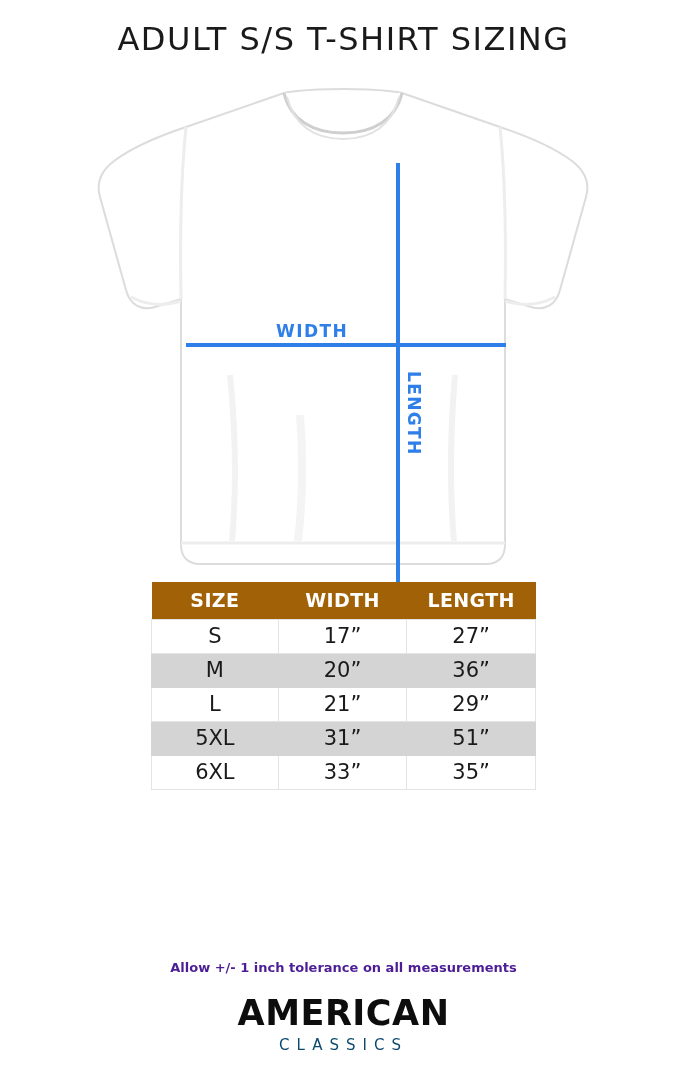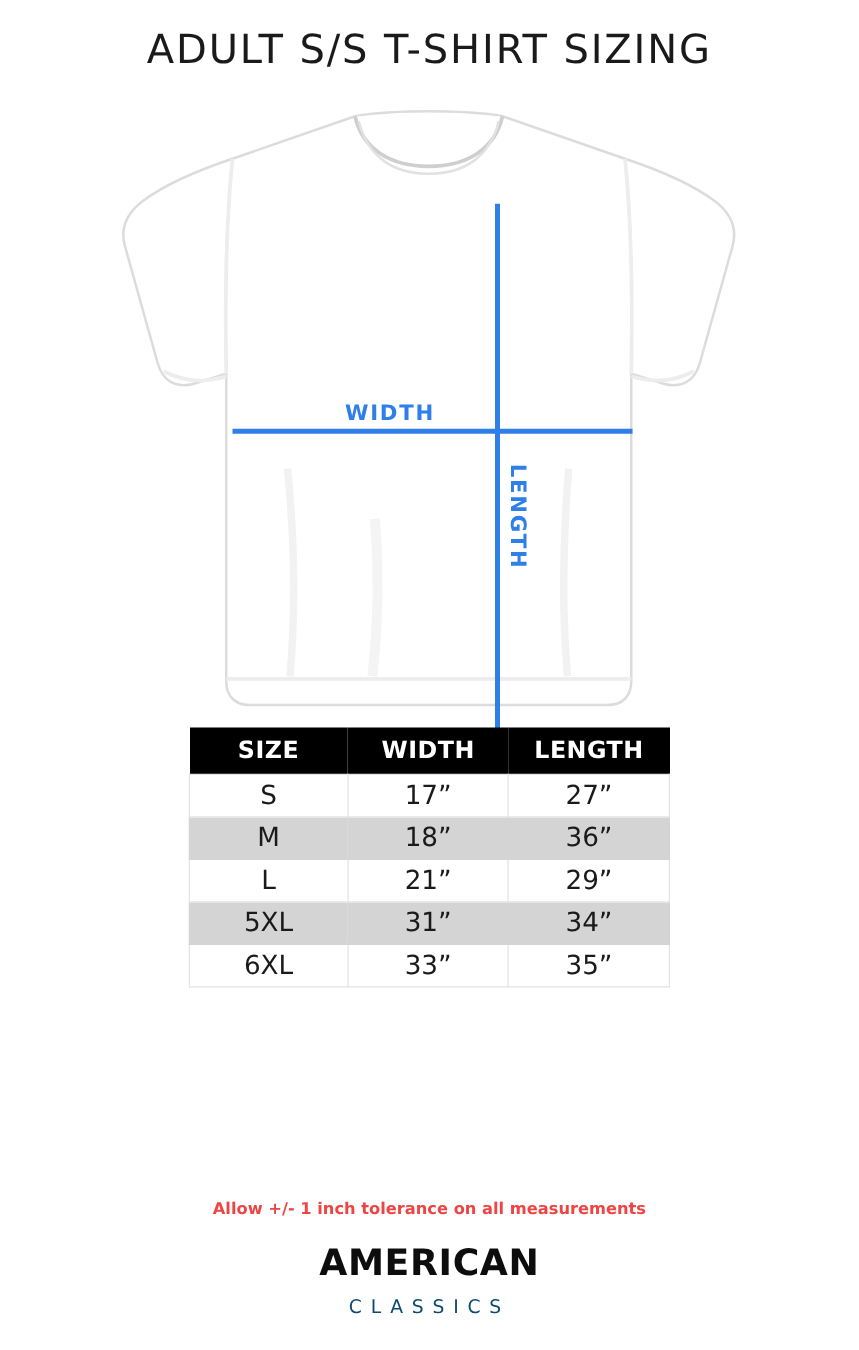--- a/index.html
+++ b/index.html
@@ -93,21 +93,21 @@
   
   .size-table {
     position: absolute;
     top: 582px;
     left: 151px;
     width: 385px;
     border-collapse: collapse;
     table-layout: fixed;
   }
   .size-table th {
-    background: #000000;
+    background: #a16207;
     color: #ffffff;
     font-size: 19px;
     font-weight: bold;
     padding: 7px 0 8px 0;
     letter-spacing: 0.4px;
     font-family: "DejaVu Sans", sans-serif;
   }
   .size-table td {
     font-size: 21px;
     color: #1a1a1a;
@@ -130,30 +130,30 @@
 
   
   .tolerance {
     position: absolute;
     top: 960px;
     left: 0;
     width: 687px;
     text-align: center;
     font-size: 13px;
     font-weight: bold;
-    color: #ef4444;
+    color: #4c1d95;
     font-family: "DejaVu Sans", sans-serif;
   }
   .brand-main {
     position: absolute;
     top: 993px;
     left: 0;
     width: 687px;
     text-align: center;
-    font-size: 29px;
+    font-size: 35px;
     font-weight: bold;
     letter-spacing: 0.5px;
     color: #0d0d0d;
     font-family: "DejaVu Sans", sans-serif;
   }
   .brand-sub {
     position: absolute;
     top: 1036px;
     left: 0;
     width: 687px;
@@ -232,32 +232,32 @@
       </tr>
     </thead>
     <tbody>
       <tr class="plain">
         <td>S</td>
         <td>17”</td>
         <td>27”</td>
       </tr>
       <tr class="alt">
         <td>M</td>
-        <td>18”</td>
+        <td>20”</td>
         <td>36”</td>
       </tr>
       <tr class="plain">
         <td>L</td>
         <td>21”</td>
         <td>29”</td>
       </tr>
       <tr class="alt">
         <td>5XL</td>
         <td>31”</td>
-        <td>34”</td>
+        <td>51”</td>
       </tr>
       <tr class="plain">
         <td>6XL</td>
         <td>33”</td>
         <td>35”</td>
       </tr>
     </tbody>
   </table>
 
   <div class="tolerance">Allow +/- 1 inch tolerance on all measurements</div>

